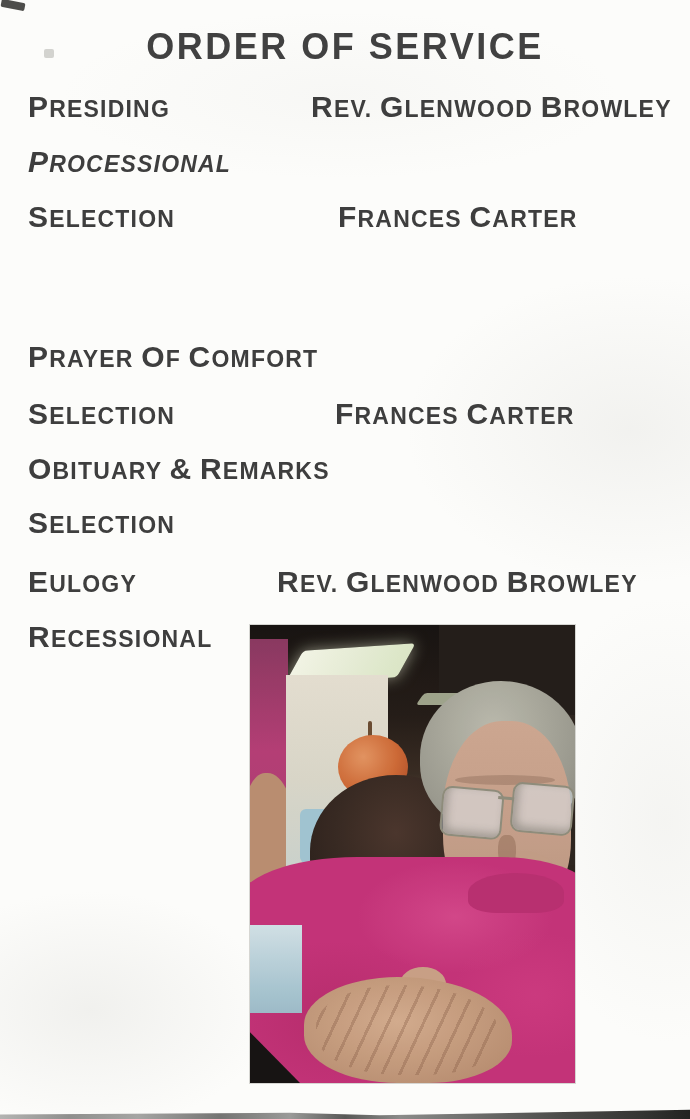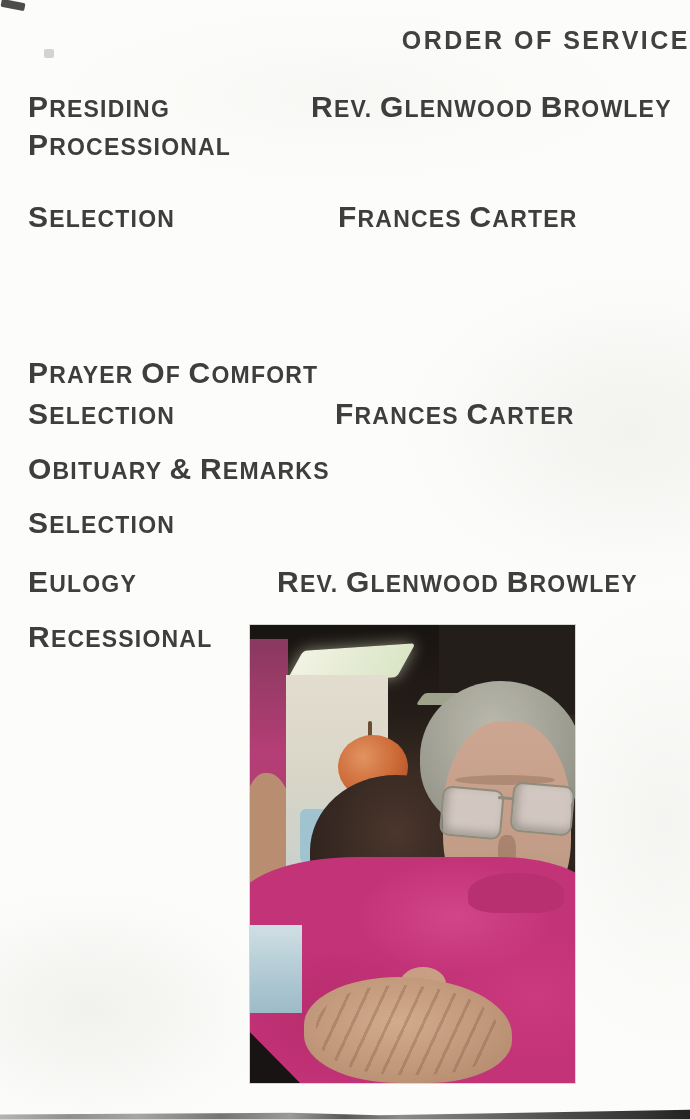--- a/index.html
+++ b/index.html
@@ -7,33 +7,33 @@
     width:690px;height:1119px;position:relative;overflow:hidden;
     font-family:"Liberation Sans", sans-serif;
     background:
       radial-gradient(ellipse 320px 220px at 630px 430px, rgba(188,188,182,.16), transparent 70%),
       radial-gradient(ellipse 260px 170px at 90px 1010px, rgba(188,188,182,.18), transparent 70%),
       radial-gradient(ellipse 200px 320px at 665px 820px, rgba(198,198,192,.14), transparent 70%),
       radial-gradient(ellipse 400px 120px at 340px 95px, rgba(205,205,200,.10), transparent 70%),
       #fcfcfa;
   }
   .title{
-    position:absolute;top:26px;left:0;width:690px;text-align:right;
-    font-size:25px;font-weight:bold;letter-spacing:2.5px;color:#414141;white-space:nowrap;
+    position:absolute;top:26px;left:0;width:690px;text-align:center;
+    font-size:36px;font-weight:bold;letter-spacing:2.5px;color:#414141;white-space:nowrap;
   }
   .row{position:absolute;left:0;width:690px;height:30px;}
   .sc{font-weight:bold;font-size:23px;line-height:26px;color:#3e3e3e;letter-spacing:1.2px;white-space:nowrap;}
   .sc .lead{font-size:30px;line-height:26px;}
   .label{position:absolute;left:28px;}
   .val{position:absolute;}
   .r1{top:94px;padding-left:28px;}  .r1 .val{left:311px;}
-  .r2{top:132px;} .r2 .val{left:308px;}
+  .r2{top:149px;font-style:italic;} .r2 .val{left:308px;}
   .r3{top:204px;} .r3 .val{left:338px;}
   .r4{top:260px;} .r4 .val{left:275px;}
-  .r5{top:344px;margin-top:16px;}
+  .r5{top:344px;}
   .r6{top:401px;} .r6 .val{left:335px;}
   .r7{top:456px;}
   .r8{top:510px;}
   .r9{top:569px;} .r9 .val{left:277px;}
   .r10{top:624px;}
 
   
   .photo{
     position:absolute;left:250px;top:625px;width:325px;height:458px;
     background:#2a201a;overflow:hidden;outline:1px solid #d9d9d4;

